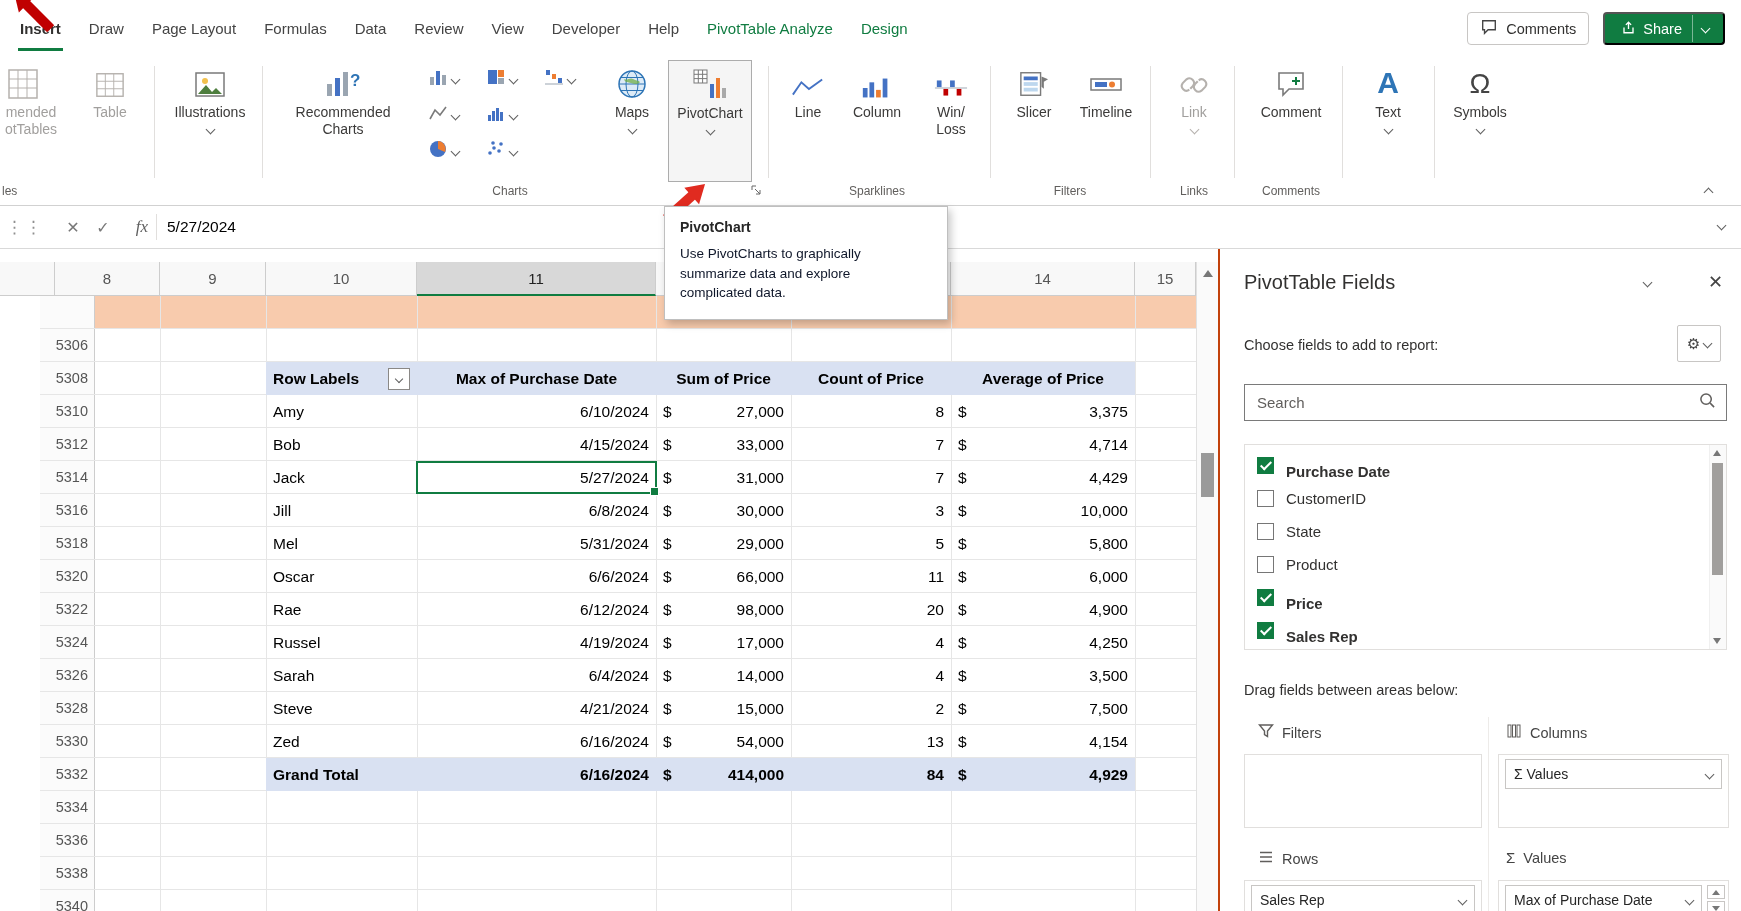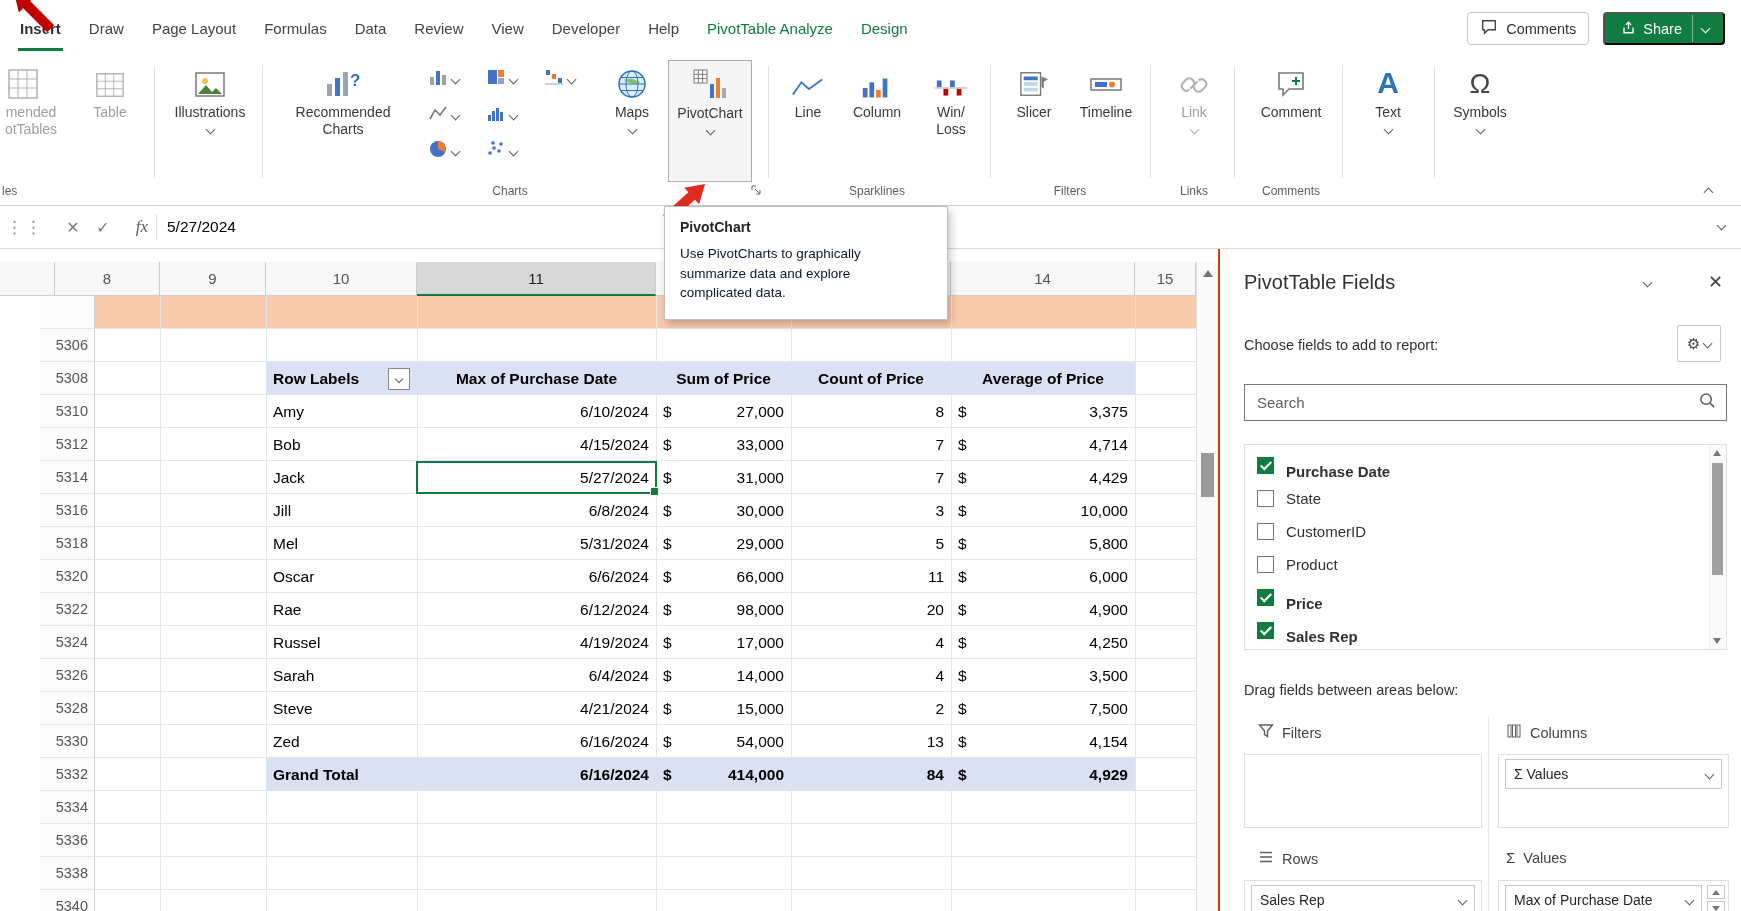--- a/index.html
+++ b/index.html
@@ -901,26 +901,26 @@
     <div class="p-list">
       <div>
 
           <div class="field-item checked">
             <span class="cb"></span>
             <span class="fl">Purchase Date</span>
           </div>
 
           <div class="field-item">
             <span class="cb"></span>
-            <span class="fl">State</span>
+            <span class="fl">CustomerID</span>
           </div>
 
           <div class="field-item">
             <span class="cb"></span>
-            <span class="fl">CustomerID</span>
+            <span class="fl">State</span>
           </div>
 
           <div class="field-item">
             <span class="cb"></span>
             <span class="fl">Product</span>
           </div>
 
           <div class="field-item checked">
             <span class="cb"></span>
             <span class="fl">Price</span>

